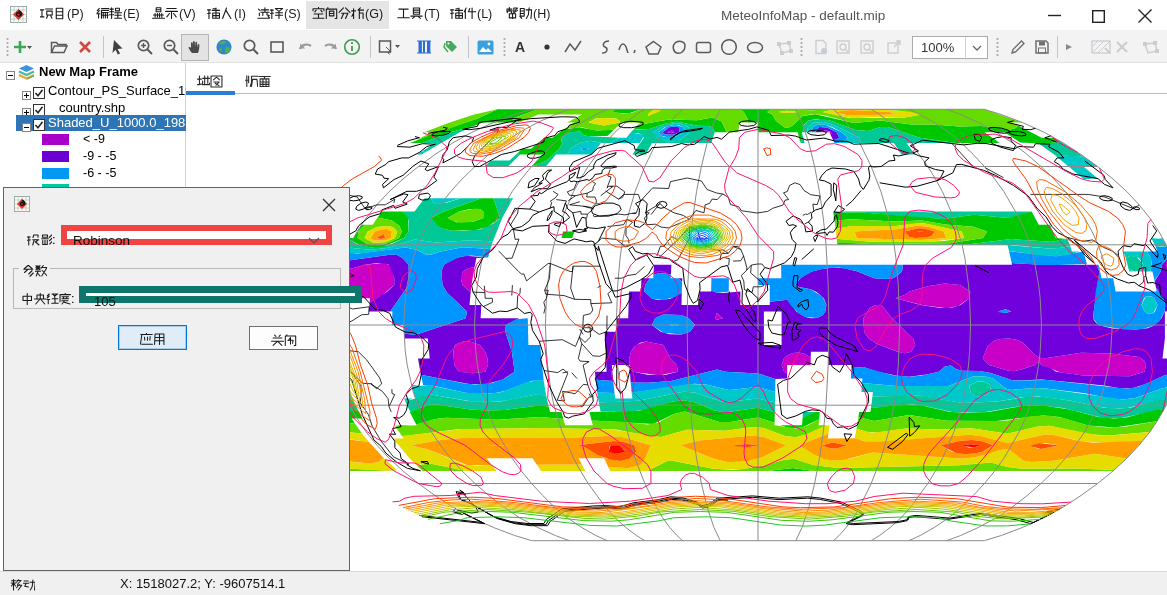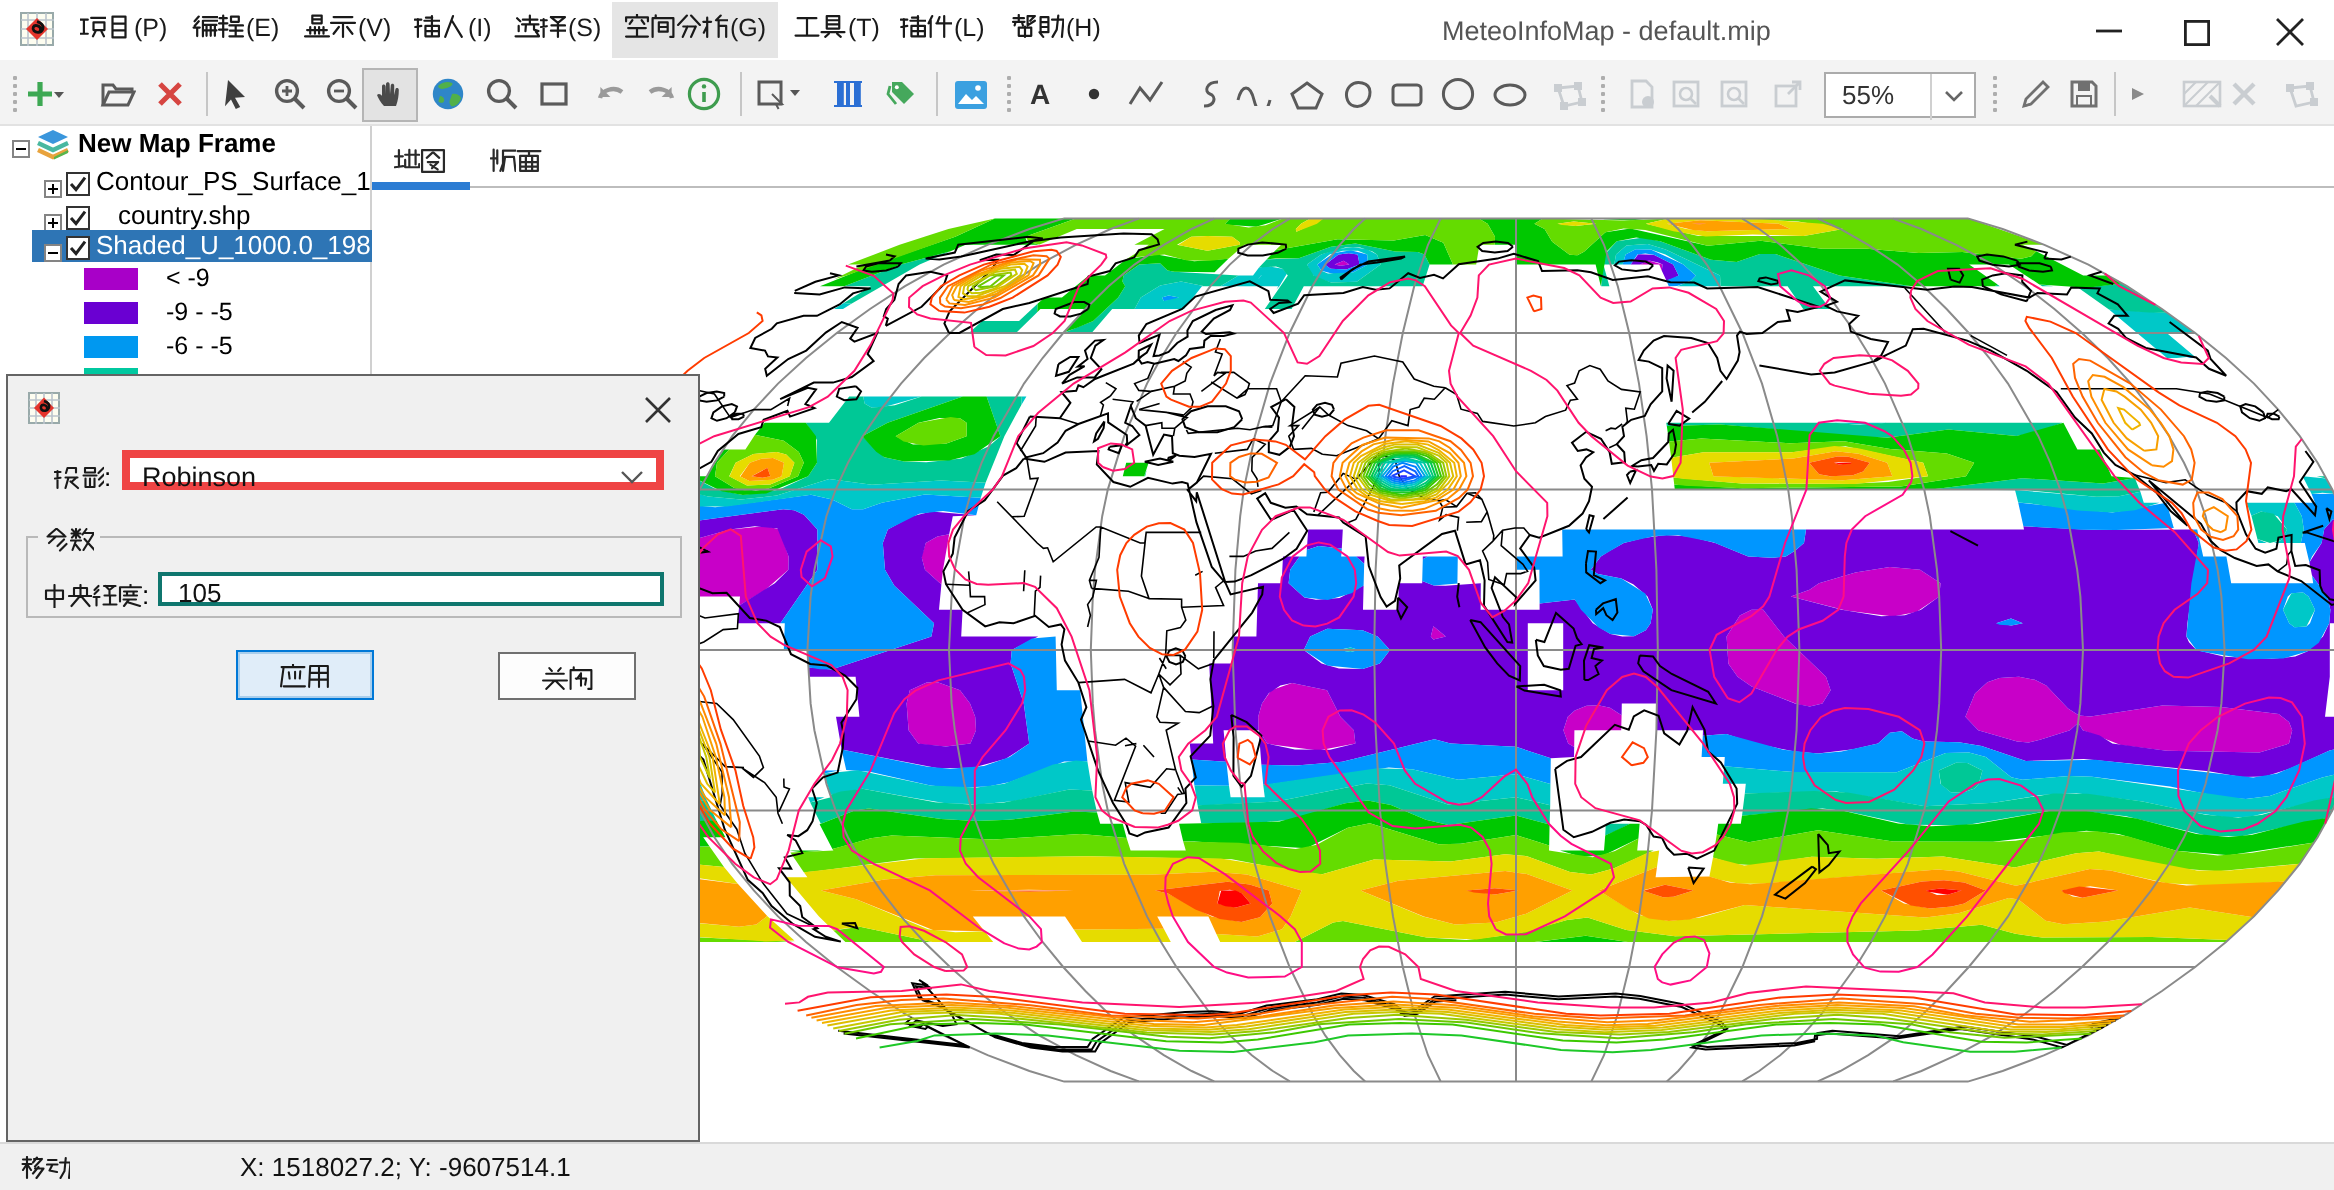--- a/index.html
+++ b/index.html
@@ -308,21 +308,21 @@
   </div>
 <div style="position:absolute;left:103px;top:36px;width:1px;height:22px;background:#C6C6C6"></div>
 <div style="position:absolute;left:370px;top:36px;width:1px;height:22px;background:#C6C6C6"></div>
 <div style="position:absolute;left:468px;top:36px;width:1px;height:22px;background:#C6C6C6"></div>
 <div style="position:absolute;left:1057px;top:36px;width:1px;height:22px;background:#C6C6C6"></div>
 <div class="grip" style="left:6px"></div>
 <div class="grip" style="left:503px"></div>
 <div class="grip" style="left:800px"></div>
 <div class="grip" style="left:996px"></div>
 <div style="position:absolute;left:912px;top:36px;width:76px;height:23px;background:#fff;border:1px solid #ABABAB">
-    <span style="position:absolute;left:8px;top:3px;font:13px 'Liberation Sans';color:#333">55%</span>
+    <span style="position:absolute;left:8px;top:3px;font:13px 'Liberation Sans';color:#333">100%</span>
     <div style="position:absolute;right:0;top:0;width:22px;height:23px;border-left:1px solid #D0D0D0"><svg width="22" height="23">
         <path d="M7 9l4 4 4-4" fill="none" stroke="#666" stroke-width="1.3"></path>
       </svg></div>
   </div>
 <div style="position:absolute;left:186px;top:63px;width:981px;height:508px;background:#fff"></div>
 <div style="position:absolute;left:0;top:63px;width:186px;height:508px;background:#fff;border-right:1px solid #D0D0D0"></div>
 <div style="position:absolute;left:0;top:0;width:186px;height:571px;overflow:hidden">
     <div style="position:absolute;left:6px;top:66px"><svg width="9" height="9">
         <rect x="0.5" y="0.5" width="8" height="8" fill="#fff" stroke="#848484"></rect>
         <path d="M2 4.5h5" stroke="#000"></path>
@@ -433,42 +433,42 @@
         <path d="M8 4.5c1.8.5 3.2 1.8 2.5 3.4S7.6 9.8 6.8 8.8s-.3-2.6 1.3-2.3 2 2 .8 3" fill="none" stroke="#111" stroke-width="1.3"></path>
       </svg></div>
  <svg style="position:absolute;left:318px;top:10px" width="14" height="14">
       <path d="M1 1l12 12M13 1L1 13" stroke="#333" stroke-width="1.3"></path>
     </svg>
  <div style="position:absolute;left:23px;top:42px"><span><svg width="12.5" height="12.5" viewBox="0 0 10 10" style="vertical-align:-2px">
           <path d="M1.4 2L1.4 8.8M0.3 2.4L2.6 2.4M0.4 5L2.6 4.7M5.4 0.8L8.8 0.8M5.4 0.8L4.8 2.8M8.8 0.8L8.8 2.6M4.6 4.6L9.4 4.6M5.8 4.6L4.6 8.8M9 4.6L7 6.4M6.6 6.2L9.6 8.8" fill="none" stroke="#1a1a1a" stroke-width="0.85" stroke-linecap="round"></path>
         </svg><svg width="12.5" height="12.5" viewBox="0 0 10 10" style="vertical-align:-2px">
           <path d="M2 0.8L6 0.8M2 0.8L2 2.6M6 0.8L6 2.6M2 2.6L6 2.6M1.4 3.8L6.6 3.8M2.2 5L2.2 8.4M4 5L4 8.4M5.8 5L5.8 8.4M2.2 8.4L5.8 8.4M9.4 0.8L7.4 2.8M9.6 3.4L7.6 5.4M9.8 6L7.8 8" fill="none" stroke="#1a1a1a" stroke-width="0.85" stroke-linecap="round"></path>
         </svg></span><span style="font:13px 'Liberation Sans'">:</span></div>
- <div style="position:absolute;left:57px;top:37px;width:271px;height:20px;background:#fff;border:4px solid #ef4444">
+ <div style="position:absolute;left:57px;top:37px;width:271px;height:20px;background:#fff;border:6px solid #ef4444">
    <span style="position:absolute;left:6px;top:2px;font:13.5px 'Liberation Sans';color:#111">Robinson</span>
    <svg style="position:absolute;right:6px;top:5px" width="12" height="10">
         <path d="M1 2l5 5 5-5" fill="none" stroke="#555" stroke-width="1.2"></path>
       </svg>
  </div>
  <div style="position:absolute;left:9px;top:80px;width:328px;height:41px;border:1px solid #B9B9B9"></div>
  <div style="position:absolute;left:15px;top:73px;background:#F0F0F0;padding:0 3px"><span><svg width="12.5" height="12.5" viewBox="0 0 10 10" style="vertical-align:-2px">
           <path d="M4.8 0.4L1.8 3M5.2 0.4L8.2 3M1.4 3.4L8.6 3.4M4.8 3.4L2 6M8 4.6L5.4 7.2M9 6.4L6.4 9" fill="none" stroke="#1a1a1a" stroke-width="0.85" stroke-linecap="round"></path>
         </svg><svg width="12.5" height="12.5" viewBox="0 0 10 10" style="vertical-align:-2px">
           <path d="M2.4 0.4L2.4 4M0.6 2.2L4.2 2.2M0.8 0.6L4 3.8M4 0.6L0.8 3.8M0.4 5L4.4 5M2.4 5L1 8.8M2.2 6.6L4 8.8M6.6 0.4L5 2.6M5.4 2L9.6 2M9.6 2L5.4 8.8M5.8 4.4L9.8 8.8" fill="none" stroke="#1a1a1a" stroke-width="0.85" stroke-linecap="round"></path>
         </svg></span></div>
  <div style="position:absolute;left:17px;top:101px"><span><svg width="12.5" height="12.5" viewBox="0 0 10 10" style="vertical-align:-2px">
           <path d="M5 0.4L5 9.6M1.6 2.6L8.4 2.6M1.6 2.6L1.6 6M8.4 2.6L8.4 6M1.6 6L8.4 6" fill="none" stroke="#1a1a1a" stroke-width="0.85" stroke-linecap="round"></path>
         </svg><svg width="12.5" height="12.5" viewBox="0 0 10 10" style="vertical-align:-2px">
           <path d="M5 0.4L5 4.8M2.4 1.6L7.6 1.6M2.4 1.6L2.4 4.8M7.6 1.6L7.6 4.8M0.4 4.8L9.6 4.8M4.8 4.8L1.4 8.8M5.2 4.8L8.6 8.8" fill="none" stroke="#1a1a1a" stroke-width="0.85" stroke-linecap="round"></path>
         </svg><svg width="12.5" height="12.5" viewBox="0 0 10 10" style="vertical-align:-2px">
           <path d="M2.6 0.8L1 2.4M2.6 2.4L1 4M0.6 5.2L3 5.2M1.8 5.2L1.8 8.6M4.8 0.8L9.4 0.8M5.4 0.8L7 2.4M9 0.8L7 2.4M7 2.4L7 4M5 4.6L9.4 4.6M7.2 4.6L7.2 8M4.6 8.2L9.8 8.2" fill="none" stroke="#1a1a1a" stroke-width="0.85" stroke-linecap="round"></path>
         </svg><svg width="12.5" height="12.5" viewBox="0 0 10 10" style="vertical-align:-2px">
           <path d="M5 0.3L5 1.3M0.8 1.3L9.2 1.3M0.8 1.3L0.8 7M2.4 3L7.6 3M2.4 4.6L7.6 4.6M3.6 3L3.6 4.6M6.2 3L6.2 4.6M2.2 6.2L7.2 6.2M4.4 6.2L2.4 8.8M4.2 7.4L8.8 8.8" fill="none" stroke="#1a1a1a" stroke-width="0.85" stroke-linecap="round"></path>
         </svg></span><span style="font:13px 'Liberation Sans'">:</span></div>
- <div style="position:absolute;left:75px;top:98px;width:253px;height:17px;background:#fff;border:2px solid #0f766e">
+ <div style="position:absolute;left:75px;top:98px;width:283px;height:17px;background:#fff;border:7px solid #0f766e">
    <span style="position:absolute;left:8px;top:1px;font:13px 'Liberation Sans';color:#111">105</span>
     </div>
  <div style="position:absolute;left:114px;top:137px;width:69px;height:25px;background:#E0EDF9;border:1px solid #0078D7;box-shadow:inset 0 0 0 1px #A9CEEC">
    <div style="position:absolute;left:50%;top:4px;transform:translateX(-50%)"><span><svg width="13" height="13" viewBox="0 0 10 10" style="vertical-align:-2px">
             <path d="M5 0.2L5 1.1M0.6 1.2L9.4 1.2M1.4 1.2L0.4 8.6M3.4 3.2L3.7 5.6M5.8 3L5.8 5.6M7.8 2.8L7.6 5.6M1.4 8.6L9.6 8.6" fill="none" stroke="#1a1a1a" stroke-width="0.8" stroke-linecap="round"></path>
           </svg><svg width="13" height="13" viewBox="0 0 10 10" style="vertical-align:-2px">
             <path d="M1.6 0.8L8.4 0.8M1.6 0.8L1.2 8.8M8.4 0.8L8.4 8.8M1.5 3.4L8.4 3.4M1.4 6L8.4 6M5 0.8L5 8.8" fill="none" stroke="#1a1a1a" stroke-width="0.8" stroke-linecap="round"></path>
           </svg></span></div>
     </div>
  <div style="position:absolute;left:245px;top:138px;width:69px;height:24px;background:#FDFDFD;border:1px solid #707070">

